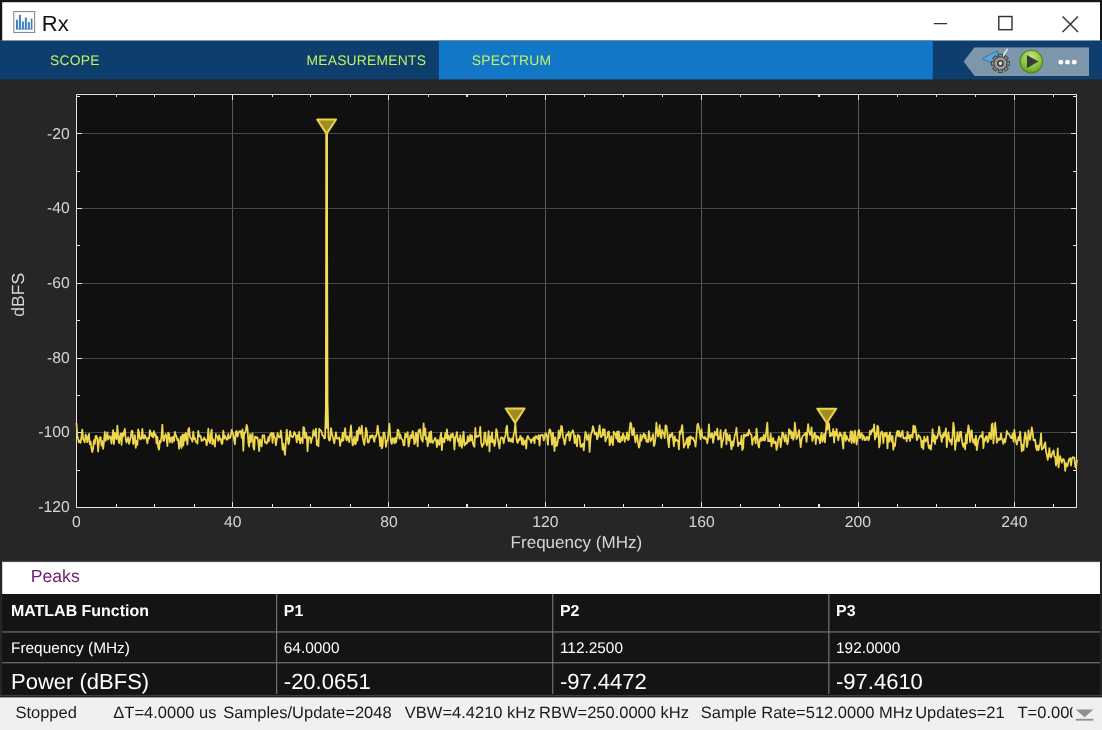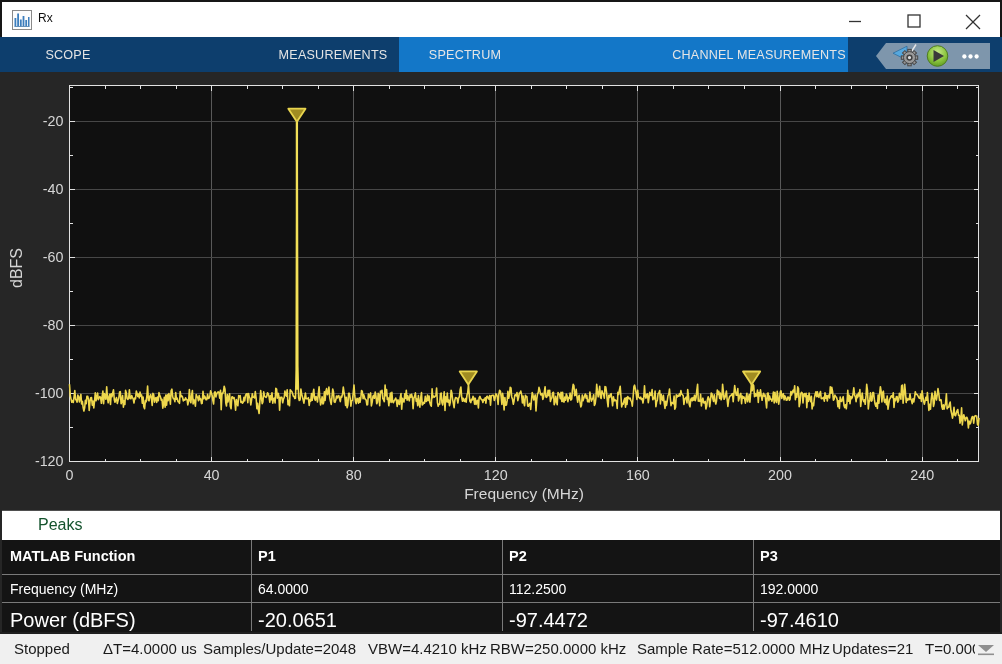--- a/index.html
+++ b/index.html
@@ -1,30 +1,30 @@
 <!DOCTYPE html>
 <html><head><meta charset="utf-8"><style>
 html,body{margin:0;padding:0;}
 body{width:1002px;height:664px;position:relative;overflow:hidden;
   font-family:"Liberation Sans",sans-serif;background:#262626;}
 .abs{position:absolute;}
 
 #titlebar{left:0;top:0;width:1002px;height:37px;background:#fff;
   border-top:2px solid #161616;border-left:2px solid #161616;border-right:2px solid #161616;box-sizing:border-box;}
 #appicon{left:10px;top:8px;width:20px;height:20px;background:#fdfdfd;border:1px solid #8a8a8a;box-sizing:border-box;}
-#ttl{left:36px;top:9px;font-size:12px;color:#111;}
+#ttl{left:36px;top:9px;font-size:20px;color:#111;}
 
 #tabs{left:0;top:37px;width:1002px;height:35.5px;background:#0d3e6d;}
 #ctx{left:399px;top:0;width:449px;height:35.5px;background:#1377c8;position:absolute;}
-.tab{position:absolute;top:0;height:35.5px;line-height:36.5px;color:#e5e5e5;font-size:12.6px;text-align:center;letter-spacing:0.2px;white-space:nowrap;transform:translateX(-50%);}
+.tab{position:absolute;top:0;height:35.5px;line-height:36.5px;color:#bef264;font-size:12.6px;text-align:center;letter-spacing:0.2px;white-space:nowrap;transform:translateX(-50%);}
 
 #pb{position:absolute;left:876px;top:5.5px;width:114px;height:26px;}
 
 #pkstrip{left:2px;top:510px;width:998px;height:30px;background:#fff;border-top:1.5px solid #4f4f4f;box-sizing:border-box;}
-#pktitle{left:36px;top:5px;font-size:16px;color:#14532d;position:absolute;}
+#pktitle{left:26px;top:5px;font-size:16px;color:#701a75;position:absolute;}
 
 #tbl{left:2px;top:540px;width:998px;height:92px;background:#141414;color:#fff;}
 .hrow{position:absolute;left:0;width:998px;height:0;border-top:1px solid #7a7a7a;}
 .vline{position:absolute;top:0;width:0;height:91px;border-left:1px solid #7a7a7a;}
 .hc{position:absolute;top:8px;font-weight:bold;font-size:14.5px;}
 .c1{position:absolute;top:41px;font-size:14px;}
 .c2{position:absolute;top:69px;font-size:20px;}
 
 #status{left:0;top:632px;width:1002px;height:32px;background:#f0f0f0;border-top:2.5px solid #1f1f1f;box-sizing:border-box;color:#1a1a1a;font-size:15px;}
 #status span{position:absolute;top:6px;white-space:pre;}
@@ -52,21 +52,20 @@
       <line x1="118" y1="2" x2="132" y2="16"></line>
       <line x1="132" y1="2" x2="118" y2="16"></line>
     </g>
   </svg>
 </div>
 <div class="abs" id="tabs">
   <div id="ctx"></div>
   <div class="tab" style="left:68px;">SCOPE</div>
   <div class="tab" style="left:333px;">MEASUREMENTS</div>
   <div class="tab" style="left:465px;">SPECTRUM</div>
-  <div class="tab" style="left:759px;">CHANNEL MEASUREMENTS</div>
   <div id="pb">
     <svg width="114" height="26" viewBox="0 0 114 26">
       <polygon points="0,13 10,0 114,0 114,26 10,26" fill="#7e96ac"></polygon>
 
       <polygon points="17,10.2 31,3.2 31,17.2" fill="#56a8de" stroke="#2f6d9e" stroke-width="0.8"></polygon>
       <line x1="40" y1="1.5" x2="35.5" y2="8.5" stroke="#e8e8e8" stroke-width="1.4"></line>
       <g transform="translate(33.5,14.6)">
         <g fill="#989898" stroke="#474747" stroke-width="1">
           <rect x="-1.7" y="-8.2" width="3.4" height="16.4"></rect>
           <rect x="-1.7" y="-8.2" width="3.4" height="16.4" transform="rotate(45)"></rect>

